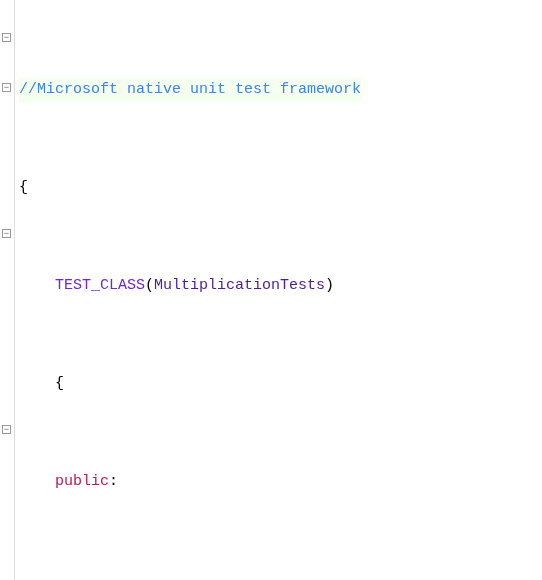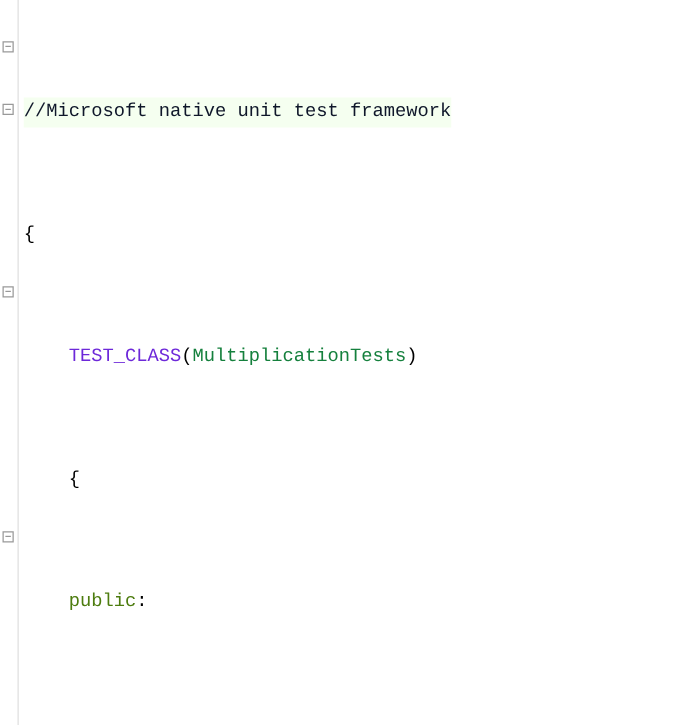--- a/index.html
+++ b/index.html
@@ -44,24 +44,24 @@
     white-space: pre;
     position: relative;
   }
   .line {
     height: 24.5px;
     position: relative;
   }
   .highlight-line {
     background: #f5fff0;
   }
-  .comment { color: #0f172a; }
+  .comment { color: #3b82f6; }
   .macro   { color: #6d28d9; }
-  .type    { color: #15803d; }
-  .keyword { color: #4d7c0f; }
+  .type    { color: #4c1d95; }
+  .keyword { color: #be185d; }
   .plain   { color: #000000; }
 </style>
 </head>
 <body>
 
 <div class="editor">
 
   <div class="gutter">
     <div class="fold-mark" style="top:33px">−</div>
     <div class="fold-mark" style="top:83px">−</div>

